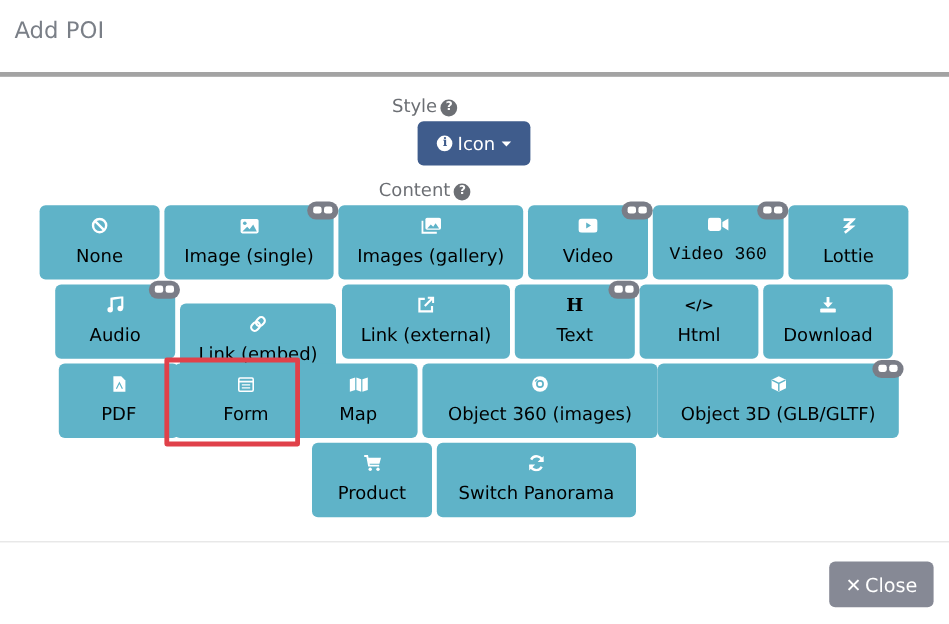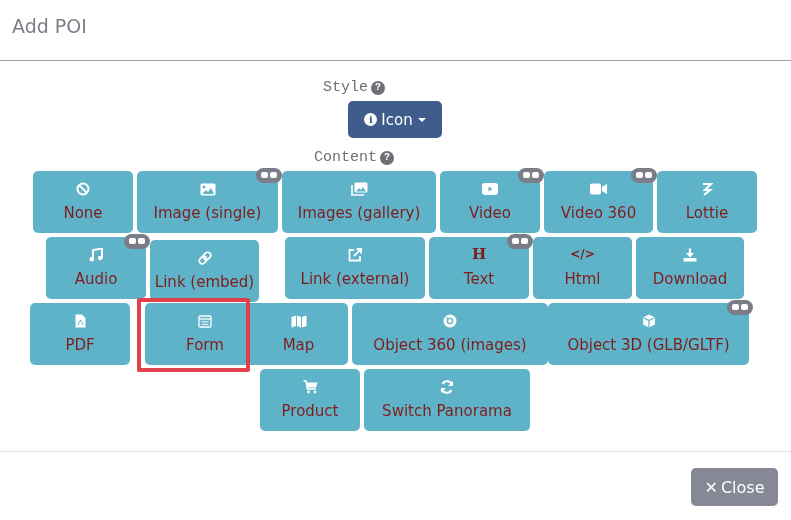--- a/index.html
+++ b/index.html
@@ -1,24 +1,24 @@
 <!DOCTYPE html>
 <html><head>
 <meta charset="utf-8">
 <style>
   html, body { margin:0; padding:0; }
   body { width:791px; height:520px; background:#ffffff; font-family:"DejaVu Sans", sans-serif; position:relative; overflow:hidden; color:#6c757d; }
-  .header { position:absolute; left:0; top:0; width:791px; height:60px; border-bottom:1px solid #a3a3a3; }
+  .header { position:absolute; left:0; top:0; width:791px; height:60px; border-bottom:4px solid #a3a3a3; }
   .title { position:absolute; left:12px; top:15px; font-size:19px; color:#7a7f87; }
-  .label { position:absolute; left:0; width:708px; text-align:center; font-size:15px; color:#6c6f74;font-family:Liberation Mono, monospace; }
+  .label { position:absolute; left:0; width:708px; text-align:center; font-size:15px; color:#6c6f74; }
   .help { display:inline-block; width:14px; height:14px; border-radius:50%; background:#6c6f74; color:#fff; font-size:10px; line-height:14px; text-align:center; font-weight:bold; vertical-align:1px; margin-left:3px; }
   .style-btn { position:absolute; left:348px; top:101px; width:94px; height:37px; background:#3f5c8c; border-radius:5px; color:#fff; font-size:15px; display:flex; align-items:center; justify-content:center; cursor:pointer; }
   .style-btn .info { display:inline-block; width:13px; height:13px; border-radius:50%; background:#fff; color:#3f5c8c; font-size:10px; line-height:13px; text-align:center; font-weight:bold; margin-right:4px; font-family:"DejaVu Serif", serif; }
   .style-btn .caret { display:inline-block; width:0; height:0; border-left:4px solid transparent; border-right:4px solid transparent; border-top:4px solid #fff; margin-left:5px; }
-  .cbtn { position:absolute; height:62px; background:#5fb3c8; border-radius:5px; color:#7f1d1d; text-align:center; cursor:pointer; box-sizing:border-box; }
+  .cbtn { position:absolute; height:62px; background:#5fb3c8; border-radius:5px; color:#000000; text-align:center; cursor:pointer; box-sizing:border-box; }
   .cbtn .ic { position:absolute; left:0; right:0; top:8px; height:18px; font-size:14px; line-height:18px; }
   .cbtn .tx { position:absolute; left:0; right:0; top:32px; font-size:15px; line-height:20px; white-space:nowrap; }
   .vr { position:absolute; right:-4px; top:-3px; width:26px; height:15px; border-radius:8px; background:#7a7d87; }
   .vr::before, .vr::after { content:""; position:absolute; top:4px; width:7px; height:6px; background:#fff; border-radius:2px; }
   .vr::before { left:5px; } .vr::after { right:5px; }
   .highlight { position:absolute; left:137px; top:298px; width:113px; height:74px; border:4px solid #e0414a; box-sizing:border-box; border-radius:2px; pointer-events:none; }
   .footer-line { position:absolute; left:0; top:451px; width:791px; border-top:1px solid #e3e3e3; }
   .close-btn { position:absolute; left:691px; top:468px; width:87px; height:38px; background:#868995; border-radius:5px; color:#fff; font-size:16px; display:flex; align-items:center; justify-content:center; cursor:pointer; }
   .close-btn .x { font-weight:bold; margin-right:3px; font-size:16px; }
   svg { vertical-align:middle; }
@@ -69,21 +69,21 @@
   <div class="tx">Images (gallery)</div>
 </div>
 <div class="cbtn" style="left:440px;top:171px;width:100px;">
   <div class="ic"><svg width="16" height="12" viewBox="0 0 16 12">
         <rect x="0" y="0" width="16" height="12" rx="3" fill="#fff"></rect>
         <path d="M6.5 3.5 L10.5 6 L6.5 8.5 Z" fill="#5fb3c8"></path>
       </svg></div>
   <div class="tx">Video</div>
   <div class="vr"></div>
 </div>
-<div class="cbtn" style="left:544px;top:171px;width:109px;">
+<div class="cbtn" style="left:544px;top:171px;width:109px;font-family:Liberation Mono, monospace;">
   <div class="ic"><svg width="18" height="12" viewBox="0 0 18 12">
         <rect x="0" y="0.5" width="11" height="11" rx="2" fill="#fff"></rect>
         <path d="M12 4 L17 1 V11 L12 8 Z" fill="#fff"></path>
       </svg></div>
   <div class="tx">Video 360</div>
   <div class="vr"></div>
 </div>
 <div class="cbtn" style="left:657px;top:171px;width:100px;padding-left:44px;">
   <div class="ic"><svg width="12" height="14" viewBox="0 0 12 14">
         <path d="M2 2 H10 L4 8 H9 L3 13" fill="none" stroke="#fff" stroke-width="2.2"></path>
@@ -93,21 +93,21 @@
 
 <div class="cbtn" style="left:46px;top:237px;width:100px;">
   <div class="ic"><svg width="14" height="14" viewBox="0 0 14 14">
         <path d="M4 11 V2 L13 0.5 V10" fill="none" stroke="#fff" stroke-width="2"></path>
         <circle cx="2.8" cy="11.2" r="2.3" fill="#fff"></circle>
         <circle cx="11.2" cy="10" r="2.3" fill="#fff"></circle>
       </svg></div>
   <div class="tx">Audio</div>
   <div class="vr"></div>
 </div>
-<div class="cbtn" style="left:150px;top:240px;width:109px;">
+<div class="cbtn" style="left:150px;top:253px;width:130px;">
   <div class="ic"><svg width="14" height="14" viewBox="0 0 14 14">
         <rect x="6" y="1" width="6" height="8" rx="3" transform="rotate(45 9 5)" fill="none" stroke="#fff" stroke-width="1.8"></rect>
         <rect x="2" y="5" width="6" height="8" rx="3" transform="rotate(45 5 9)" fill="none" stroke="#fff" stroke-width="1.8"></rect>
       </svg></div>
   <div class="tx">Link (embed)</div>
 </div>
 <div class="cbtn" style="left:285px;top:237px;width:140px;">
   <div class="ic"><svg width="14" height="14" viewBox="0 0 14 14">
         <path d="M6 2 H1.5 V12.5 H12 V8" fill="none" stroke="#fff" stroke-width="1.8"></path>
         <path d="M6 8 L13 1 M8.5 1 H13 V5.5" fill="none" stroke="#fff" stroke-width="1.8"></path>
@@ -125,21 +125,21 @@
 </div>
 <div class="cbtn" style="left:636px;top:237px;width:108px;">
   <div class="ic"><svg width="14" height="14" viewBox="0 0 14 14">
         <path d="M7 0.5 V8" stroke="#fff" stroke-width="2.4"></path>
         <path d="M3 5 L7 9.5 L11 5 Z" fill="#fff"></path>
         <rect x="0.5" y="10" width="13" height="3.5" rx="1" fill="#fff"></rect>
       </svg></div>
   <div class="tx">Download</div>
 </div>
 
-<div class="cbtn" style="left:30px;top:303px;width:100px;">
+<div class="cbtn" style="left:49px;top:303px;width:100px;">
   <div class="ic"><svg width="11" height="14" viewBox="0 0 11 14">
         <path d="M0.5 0.5 H7 L10.5 4 V13.5 H0.5 Z" fill="#fff"></path>
         <path d="M3 11 L5.5 6 L8 11" fill="none" stroke="#5fb3c8" stroke-width="1"></path>
       </svg></div>
   <div class="tx">PDF</div>
 </div>
 <div class="cbtn" style="left:145px;top:303px;width:120px;">
   <div class="ic"><svg width="14" height="13" viewBox="0 0 14 13">
         <rect x="1" y="1" width="12" height="11" rx="1" fill="none" stroke="#fff" stroke-width="1.3"></rect>
         <line x1="1" y1="4" x2="13" y2="4" stroke="#fff" stroke-width="1.3"></line>

